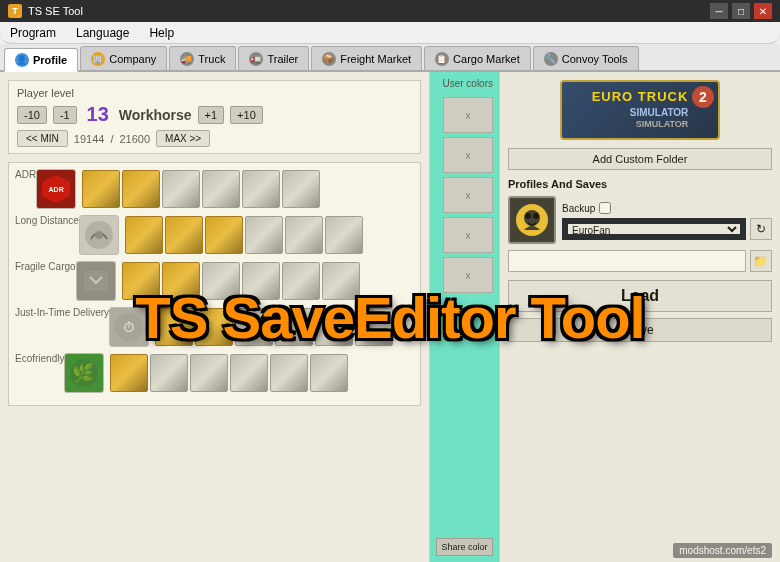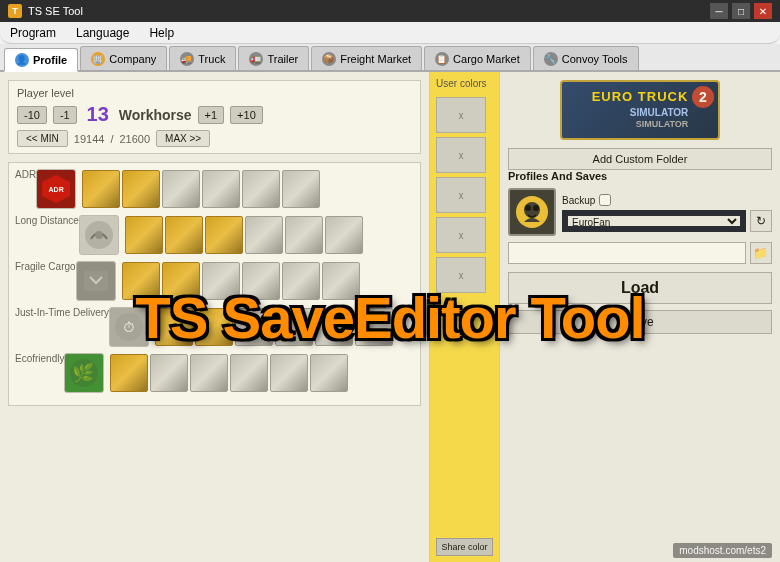--- a/index.html
+++ b/index.html
@@ -226,26 +226,26 @@
       margin-bottom: 2px;
     }
     .skill-col {
       display: flex;
       flex-direction: row;
     }
 
     
     .middle-panel {
       width: 70px;
-      background: #fde047;
+      background: #5eead4;
       border-right: 1px solid #ccc;
       padding: 6px;
       display: flex;
       flex-direction: column;
-      align-items: flex-start;
+      align-items: flex-end;
       gap: 4px;
     }
     .middle-panel-title {
       font-size: 10px;
       color: #444;
       text-align: center;
       margin-bottom: 4px;
     }
     .color-swatch {
       width: 50px; height: 36px;
@@ -312,21 +312,21 @@
       display: flex; align-items: center; justify-content: center;
     }
     .add-folder-btn {
       display: block;
       width: 100%;
       background: #e8e8e8;
       border: 1px solid #aaa;
       padding: 4px 8px;
       text-align: center;
       cursor: pointer;
-      margin-bottom: 0;
+      margin-bottom: 8px;
       font-size: 11px;
     }
     .profiles-title {
       font-size: 11px;
       font-weight: bold;
       margin-bottom: 6px;
     }
     .profile-item {
       display: flex;
       align-items: center;

